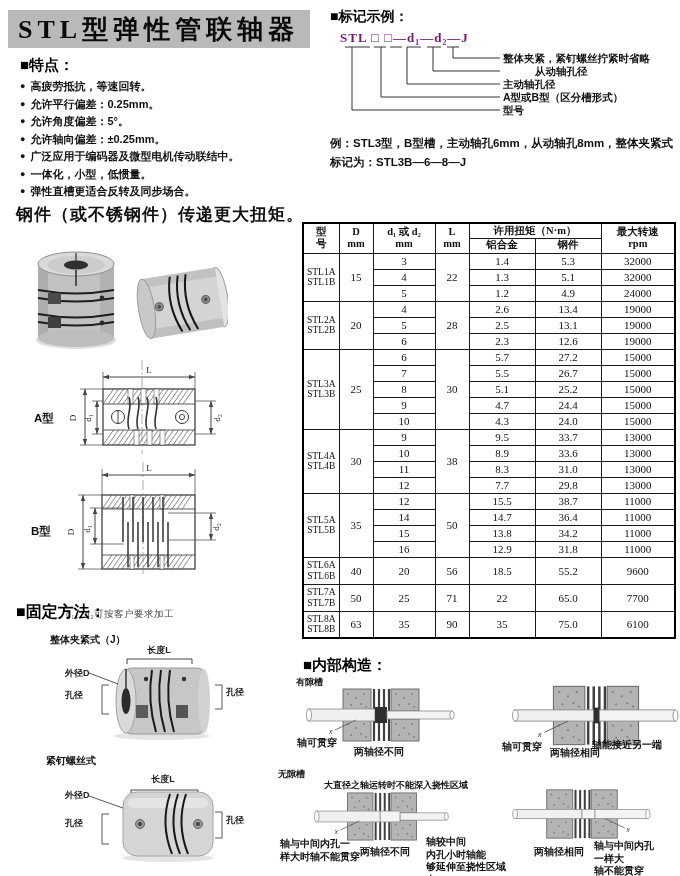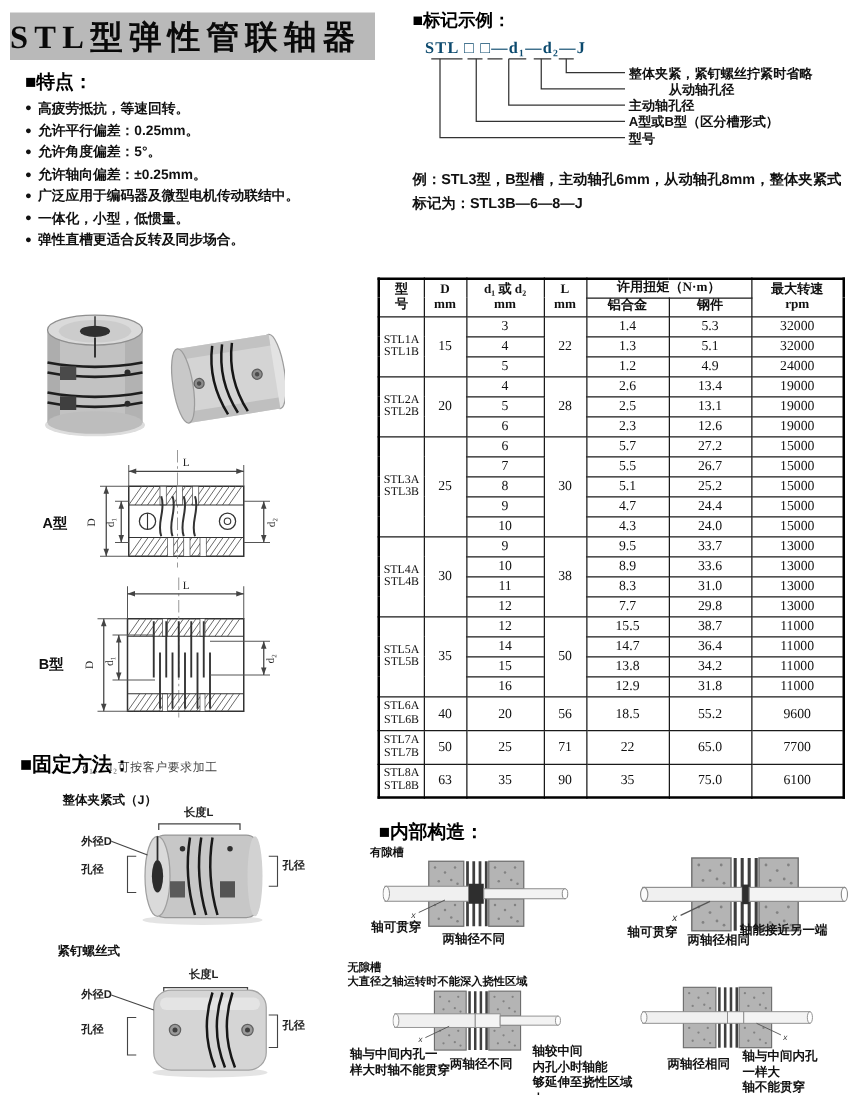--- a/index.html
+++ b/index.html
@@ -1,44 +1,44 @@
 <!DOCTYPE html>
 <html><head>
 <meta charset="utf-8">
 <style>
   html,body{margin:0;padding:0;background:#ffffff;}
   .page{position:relative;width:680px;height:876px;background:#fff;overflow:hidden;
         font-family:"Liberation Sans","DejaVu Sans",sans-serif;color:#111;}
   .abs{position:absolute;}
-  .title-bar{background:#b9b9b9;display:flex;align-items:center;
+  .title-bar{background:#b9b9b9;display:flex;align-items:center;padding-left:10px;
              font-family:"Liberation Serif","DejaVu Serif",serif;font-weight:bold;
              font-size:26px;letter-spacing:5px;color:#0a0a0a;}
   .sec-head{font-weight:bold;color:#000;}
   .feat{display:flex;gap:5px;height:17.5px;align-items:center;font-size:11px;font-weight:bold;}
   .feat .dot{font-size:9px;line-height:1;}
   .steel-note{font-size:17px;font-weight:bold;letter-spacing:1px;}
   .note{font-size:9.5px;color:#444;letter-spacing:0.5px;font-family:"Liberation Serif","DejaVu Serif",serif;}
   .sub-name{font-size:10px;font-weight:bold;}
-  .formula{font-family:"Liberation Serif","DejaVu Serif",serif;font-size:13px;letter-spacing:1px;font-weight:bold;color:#0c4a6e;}
+  .formula{font-family:"Liberation Serif","DejaVu Serif",serif;font-size:13px;letter-spacing:1px;font-weight:bold;color:#701a75;}
   .mk-label{position:absolute;left:503px;font-size:10.5px;font-weight:bold;white-space:nowrap;}
   .example{font-size:11.5px;font-weight:600;white-space:nowrap;}
   .table-title{font-size:15px;font-weight:bold;text-align:center;letter-spacing:0.5px;}
   .spec-table{border-collapse:collapse;table-layout:fixed;width:372px;border:2px solid #000;
               font-family:"Liberation Serif","DejaVu Serif",serif;}
   .spec-table th,.spec-table td{border:1px solid #1a1a1a;text-align:center;vertical-align:middle;padding:0;}
   .spec-table thead tr{height:15px;}
   .spec-table th{font-size:10.5px;font-weight:bold;line-height:1.15;}
   .spec-table tbody tr{height:16px;}
   .spec-table tbody tr.tall{height:27px;}
   .spec-table td.num{font-size:11px;}
   .spec-table td.model{font-size:9.5px;line-height:1.1;}
   .pre{white-space:pre-line;}
   .cons{font-size:9px;}
   .cons-title{position:absolute;left:0;top:0;width:100%;font-size:9px;font-weight:bold;}
-  .cons-sub{position:absolute;font-size:9px;font-weight:bold;text-align:left;}
+  .cons-sub{position:absolute;font-size:9px;font-weight:bold;text-align:right;}
   .cons-lbl{position:absolute;font-size:10px;font-weight:bold;line-height:1.25;white-space:pre-line;font-family:Liberation Mono, monospace;}
   svg text{font-family:"Liberation Sans","DejaVu Sans",sans-serif;}
   svg .figtxt{font-size:9px;font-weight:bold;fill:#222;}
   svg .dimtxt{font-family:"Liberation Serif","DejaVu Serif",serif;font-size:9px;fill:#222;}
 </style>
 </head>
 <body>
 
 <div class="page">
 
@@ -71,20 +71,21 @@
       <div class="feat">
         <span class="dot">●</span>
         <span>一体化，小型，低惯量。</span>
       </div>
       <div class="feat">
         <span class="dot">●</span>
         <span>弹性直槽更适合反转及同步场合。</span>
       </div>
     </div>
 
+  <div class="abs steel-note" style="left:16px;top:203px;">钢件（或不锈钢件）传递更大扭矩。</div>
 
   <svg class="abs" style="left:28px;top:238px;" width="200" height="118" viewBox="0 0 200 118">
     <ellipse cx="48" cy="102" rx="40" ry="9" fill="#dddddd"></ellipse>
     <rect x="10" y="26" width="76" height="74" fill="#c2c2c2"></rect>
     <rect x="10" y="26" width="10" height="74" fill="#adadad"></rect>
     <rect x="72" y="26" width="14" height="74" fill="#b2b2b2"></rect>
     <ellipse cx="48" cy="100" rx="38" ry="9" fill="#bdbdbd"></ellipse>
     <ellipse cx="48" cy="26" rx="38" ry="12" fill="#dadada" stroke="#8f8f8f" stroke-width="1"></ellipse>
     <ellipse cx="48" cy="27" rx="29" ry="9" fill="#cccccc"></ellipse>
     <ellipse cx="48" cy="27" rx="12" ry="4.5" fill="#2f2f2f"></ellipse>

